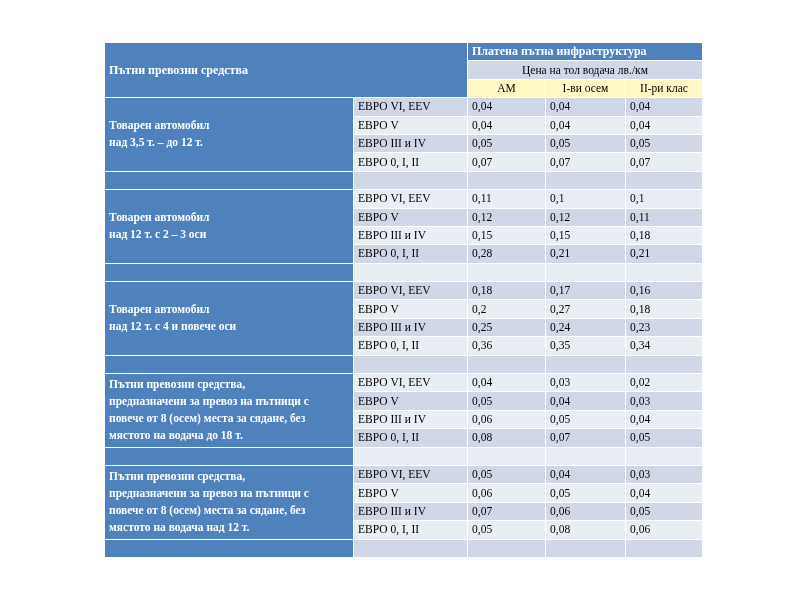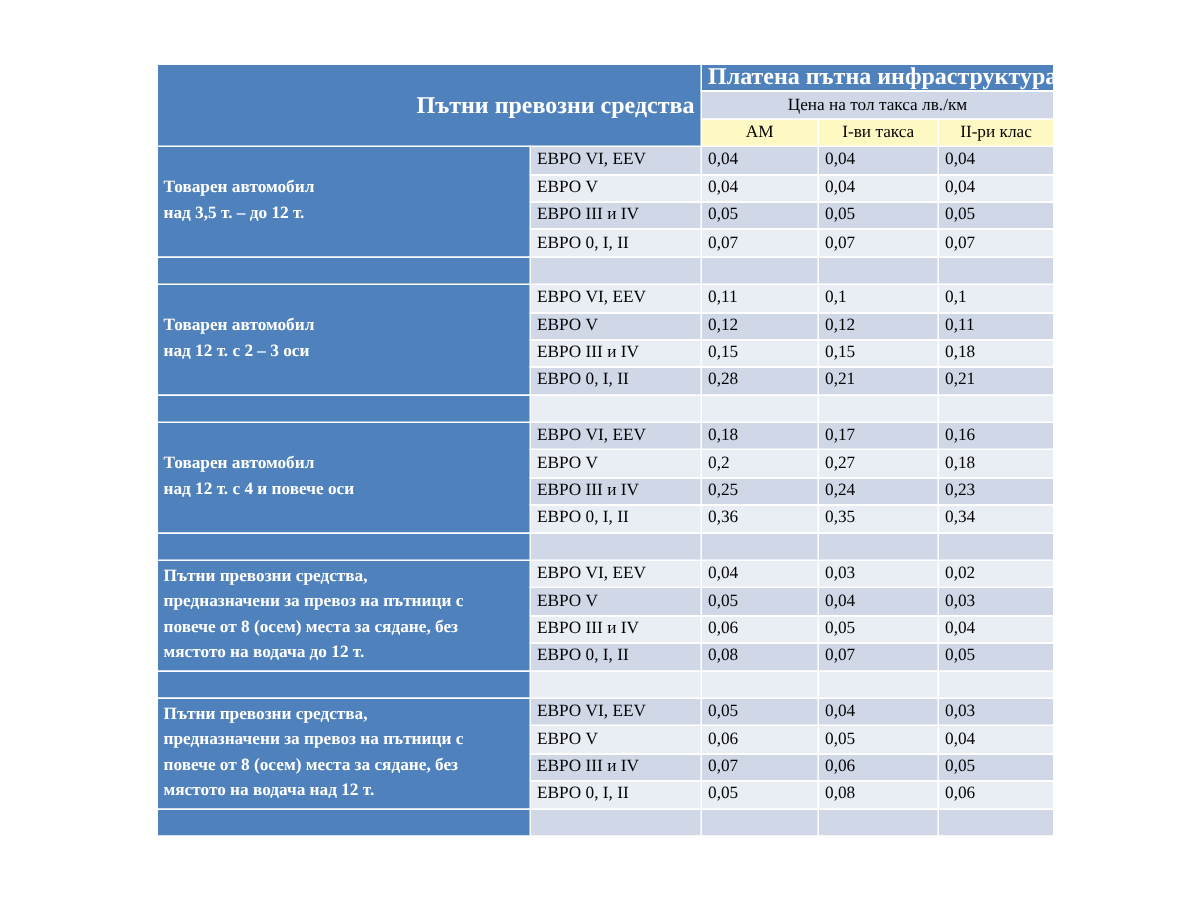--- a/index.html
+++ b/index.html
@@ -11,21 +11,21 @@
     font-size: 11.5px; color: #000;
   }
   table.toll td { padding: 0 4px; height: 17.4px; line-height: 17px;
     border: 1px solid #ffffff; white-space: nowrap; overflow: hidden; }
   col.c-cat { width: 249px; }
   col.c-euro { width: 114px; }
   col.c-am { width: 78px; }
   col.c-i { width: 80px; }
   col.c-ii { width: 77px; }
   .blue { background: #4f81bd; color: #ffffff; font-weight: bold; }
-  .hdr-title { text-align: right; font-size: 16px; }
+  .hdr-title { text-align: left; font-size: 12px; }
   .hdr-sub { background: #d0d8e8; text-align: center; font-weight: normal; color: #000; }
   .hdr-col { background: #fef9c3; text-align: center; color: #000; }
   .dark td.cell { background: #d0d8e8; }
   .light td.cell { background: #e9edf4; }
   td.cat { white-space: normal !important; line-height: 18px; vertical-align: middle; font-size: 11.5px; }
   td.cat .l { display: block; font-family: Liberation Serif, serif; }
   td.spacer-left { background: #4f81bd; }
 </style>
 </head>
 <body>
@@ -37,25 +37,25 @@
       <col class="c-am">
       <col class="c-i">
       <col class="c-ii">
   </colgroup>
   <thead>
     <tr>
       <td class="blue hdr-title" colspan="2" rowspan="3">Пътни превозни средства</td>
       <td class="blue hdr-title" colspan="3">Платена пътна инфраструктура</td>
     </tr>
     <tr>
-      <td class="hdr-sub" colspan="3">Цена на тол такса лв./км</td>
+      <td class="hdr-sub" colspan="3">Цена на тол водача лв./км</td>
     </tr>
     <tr>
       <td class="hdr-col">АМ</td>
-      <td class="hdr-col">I-ви такса</td>
+      <td class="hdr-col">I-ви осем</td>
       <td class="hdr-col">II-ри клас</td>
     </tr>
   </thead>
   <tbody id="tbody">
       <tr class="dark">
         <td class="blue cat" rowspan="4">
           <span class="l">Товарен автомобил</span>
           <span class="l">над 3,5 т. – до 12 т.</span>
         </td>
         <td class="cell">ЕВРО VI, EEV</td>
@@ -156,21 +156,21 @@
         <td class="cell"></td>
         <td class="cell"></td>
         <td class="cell"></td>
         <td class="cell"></td>
       </tr>
       <tr class="light">
         <td class="blue cat" rowspan="4">
           <span class="l">Пътни превозни средства,</span>
           <span class="l">предназначени за превоз на пътници с</span>
           <span class="l">повече от 8 (осем) места за сядане, без</span>
-          <span class="l">мястото на водача до 12 т.</span>
+          <span class="l">мястото на водача до 18 т.</span>
         </td>
         <td class="cell">ЕВРО VI, EEV</td>
         <td class="cell">0,04</td>
         <td class="cell">0,03</td>
         <td class="cell">0,02</td>
       </tr>
       <tr class="dark">
         <td class="cell">ЕВРО V</td>
         <td class="cell">0,05</td>
         <td class="cell">0,04</td>

